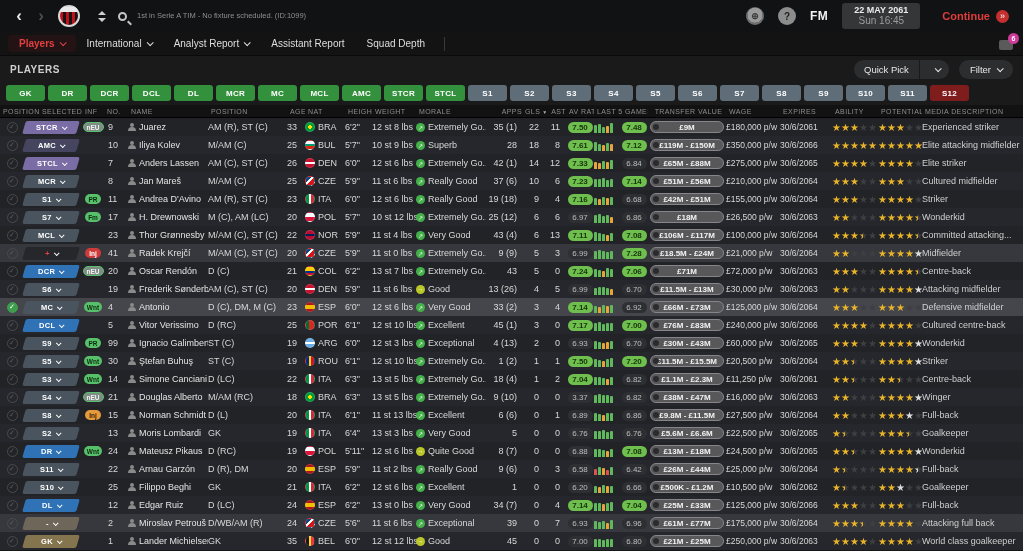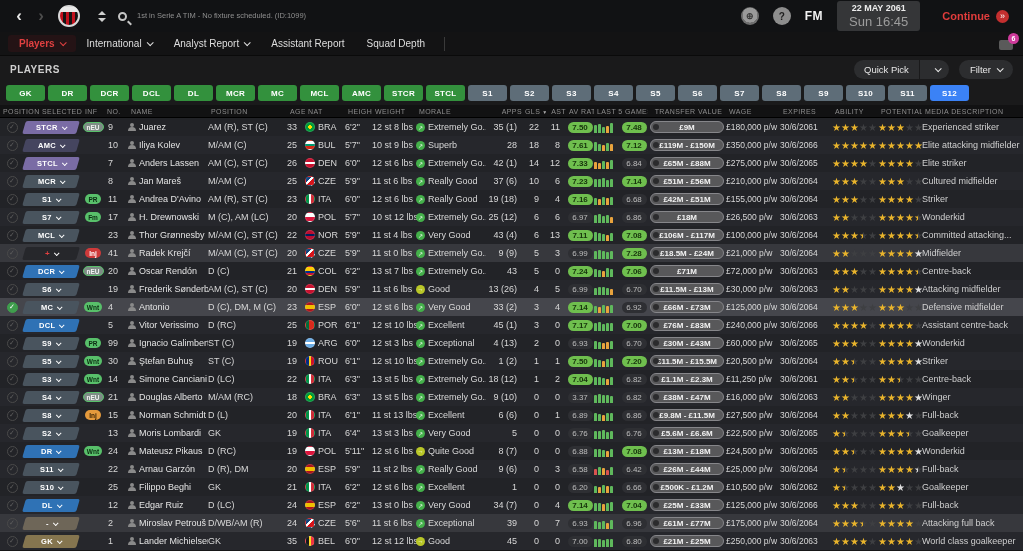--- a/index.html
+++ b/index.html
@@ -24,21 +24,21 @@
   .titleblock { line-height:1.1; }
   .page-title { font-size:13px; font-weight:bold; color:#ffffff; letter-spacing:.3px; }
   .page-sub { font-size:7.5px; color:#8f8f8f; margin-top:1px; }
   .topbar .spacer { flex:1; }
   .icon-circle { width:18px; height:18px; border-radius:50%; background:#8d8d8d; color:#1d1d1d;
     display:flex; align-items:center; justify-content:center; font-size:10px; font-weight:bold; margin-left:14px; cursor:pointer; }
   .icon-circle.globe { background:radial-gradient(circle at 50% 45%, #9a9a9a 55%, #6f6f6f 56%); color:#3a3a3a; font-size:9px; }
   .fm-logo { color:#f2f2f2; font-weight:bold; font-size:12px; margin-left:14px; letter-spacing:.5px; }
   .datebox { background:#353638; border-radius:3px; padding:2px 12px; text-align:center; margin-left:14px; line-height:1.2; cursor:pointer; }
   .date-l1 { font-size:9px; font-weight:bold; color:#ececec; }
-  .date-l2 { font-size:13px; color:#9d9d9d; }
+  .date-l2 { font-size:10px; color:#9d9d9d; }
   .continue-btn { display:flex; align-items:center; gap:6px; margin-left:22px; margin-right:6px; cursor:pointer; }
   .continue-lbl { color:#e03c3c; font-size:11px; font-weight:bold; }
   .continue-circ { width:13px; height:13px; border-radius:50%; background:#c42f2f; color:#fff;
     font-size:9px; display:flex; align-items:center; justify-content:center; padding-bottom:1px; }
 
   
   .navbar { height:24px; background:#131314; display:flex; align-items:center; padding-left:8px;
     border-bottom:1px solid #0a0a0a; position:relative; }
   .nav-item { display:flex; align-items:center; gap:5px; padding:3px 11px; font-size:10px;
     color:#dedede; cursor:pointer; border-radius:3px; }
@@ -62,21 +62,21 @@
   .pill.split { padding:0; }
   .pill.split .seg1 { padding:0 10px; border-right:1px solid #1a1a1b; height:100%; display:flex; align-items:center; }
   .pill.split .seg2 { padding:0 9px; height:100%; display:flex; align-items:center; }
 
   
   .posfilter { height:22px; background:#1a1a1b; display:flex; align-items:center; gap:3px; padding:0 0 2px 6px; }
   .pos-btn { width:39px; height:16px; border-radius:3px; color:#fff; font-size:8px; font-weight:bold;
     display:flex; align-items:center; justify-content:center; cursor:pointer; letter-spacing:.3px; }
   .pos-btn.green { background:#33913d; }
   .pos-btn.grey { background:#5e6d78; }
-  .pos-btn.dark { background:#3b82f6; }
+  .pos-btn.dark { background:#7f1d1d; }
 
   
   .thead { height:13px; background:#121213; display:flex; align-items:center; color:#8e8e8e;
     font-size:7px; letter-spacing:.4px; border-bottom:1px solid #000; }
   .th { padding-left:3px; white-space:nowrap; overflow:hidden; }
   .sortarrow { font-size:5px; color:#aaa; margin-left:2px; }
   .rows {}
   .row { height:18px; display:flex; align-items:center; font-size:9px; color:#d8d8d8; cursor:pointer; }
   .row:nth-child(odd) { background:#222327; }
   .row:nth-child(even) { background:#26272c; }
@@ -935,21 +935,21 @@
       <div class="c-l5">
         <span class="rating green">7.00</span>
       </div>
       <div class="c-value">
         <span class="value-pill">£76M - £83M</span>
       </div>
       <div class="c-wage">£240,000 p/w</div>
       <div class="c-expires">30/6/2066</div>
       <div class="c-ability"><span class="stars"><span class="star gold">★</span><span class="star gold">★</span><span class="star gold">★</span><span class="star gold">★</span><span class="star grey">★</span></span></div>
       <div class="c-potential"><span class="stars"><span class="star gold">★</span><span class="star gold">★</span><span class="star gold">★</span><span class="star gold">★</span><span class="star grey">★</span></span></div>
-      <div class="c-media">Assistant centre-back</div>
+      <div class="c-media">Cultured centre-back</div>
     </div>
     <div class="row">
       <div class="c-check">
         <span class="check">✓</span>
       </div>
       <div class="c-pos">
         <div class="pos-badge" style="background: rgb(73, 84, 94);">
           <span class="inner">
             <span>S9</span>
             <span class="chev"></span>
@@ -1083,21 +1083,21 @@
       <div class="c-nat">
         <span class="flag" style="background: linear-gradient(90deg, rgb(0, 146, 70) 33%, rgb(255, 255, 255) 33%, rgb(255, 255, 255) 66%, rgb(206, 43, 55) 66%);"></span>
         <span>ITA</span>
       </div>
       <div class="c-height">6'3"</div>
       <div class="c-weight">13 st 5 lbs</div>
       <div class="c-morale">
         <span class="morale-ic" style="background: rgb(68, 176, 74);">↗</span>
         <span>Extremely Go...</span>
       </div>
-      <div class="c-apps">18 (12)</div>
+      <div class="c-apps">18 (4)</div>
       <div class="c-gls">1</div>
       <div class="c-ast">2</div>
       <div class="c-avrat">
         <span class="rating green">7.04</span>
       </div>
       <div class="c-bars">
         <span class="bar" style="height: 8px; background: rgb(95, 184, 92);"></span>
         <span class="bar" style="height: 8px; background: rgb(95, 184, 92);"></span>
         <span class="bar" style="height: 7px; background: rgb(95, 184, 92);"></span>
         <span class="bar" style="height: 6px; background: rgb(232, 163, 61);"></span>

